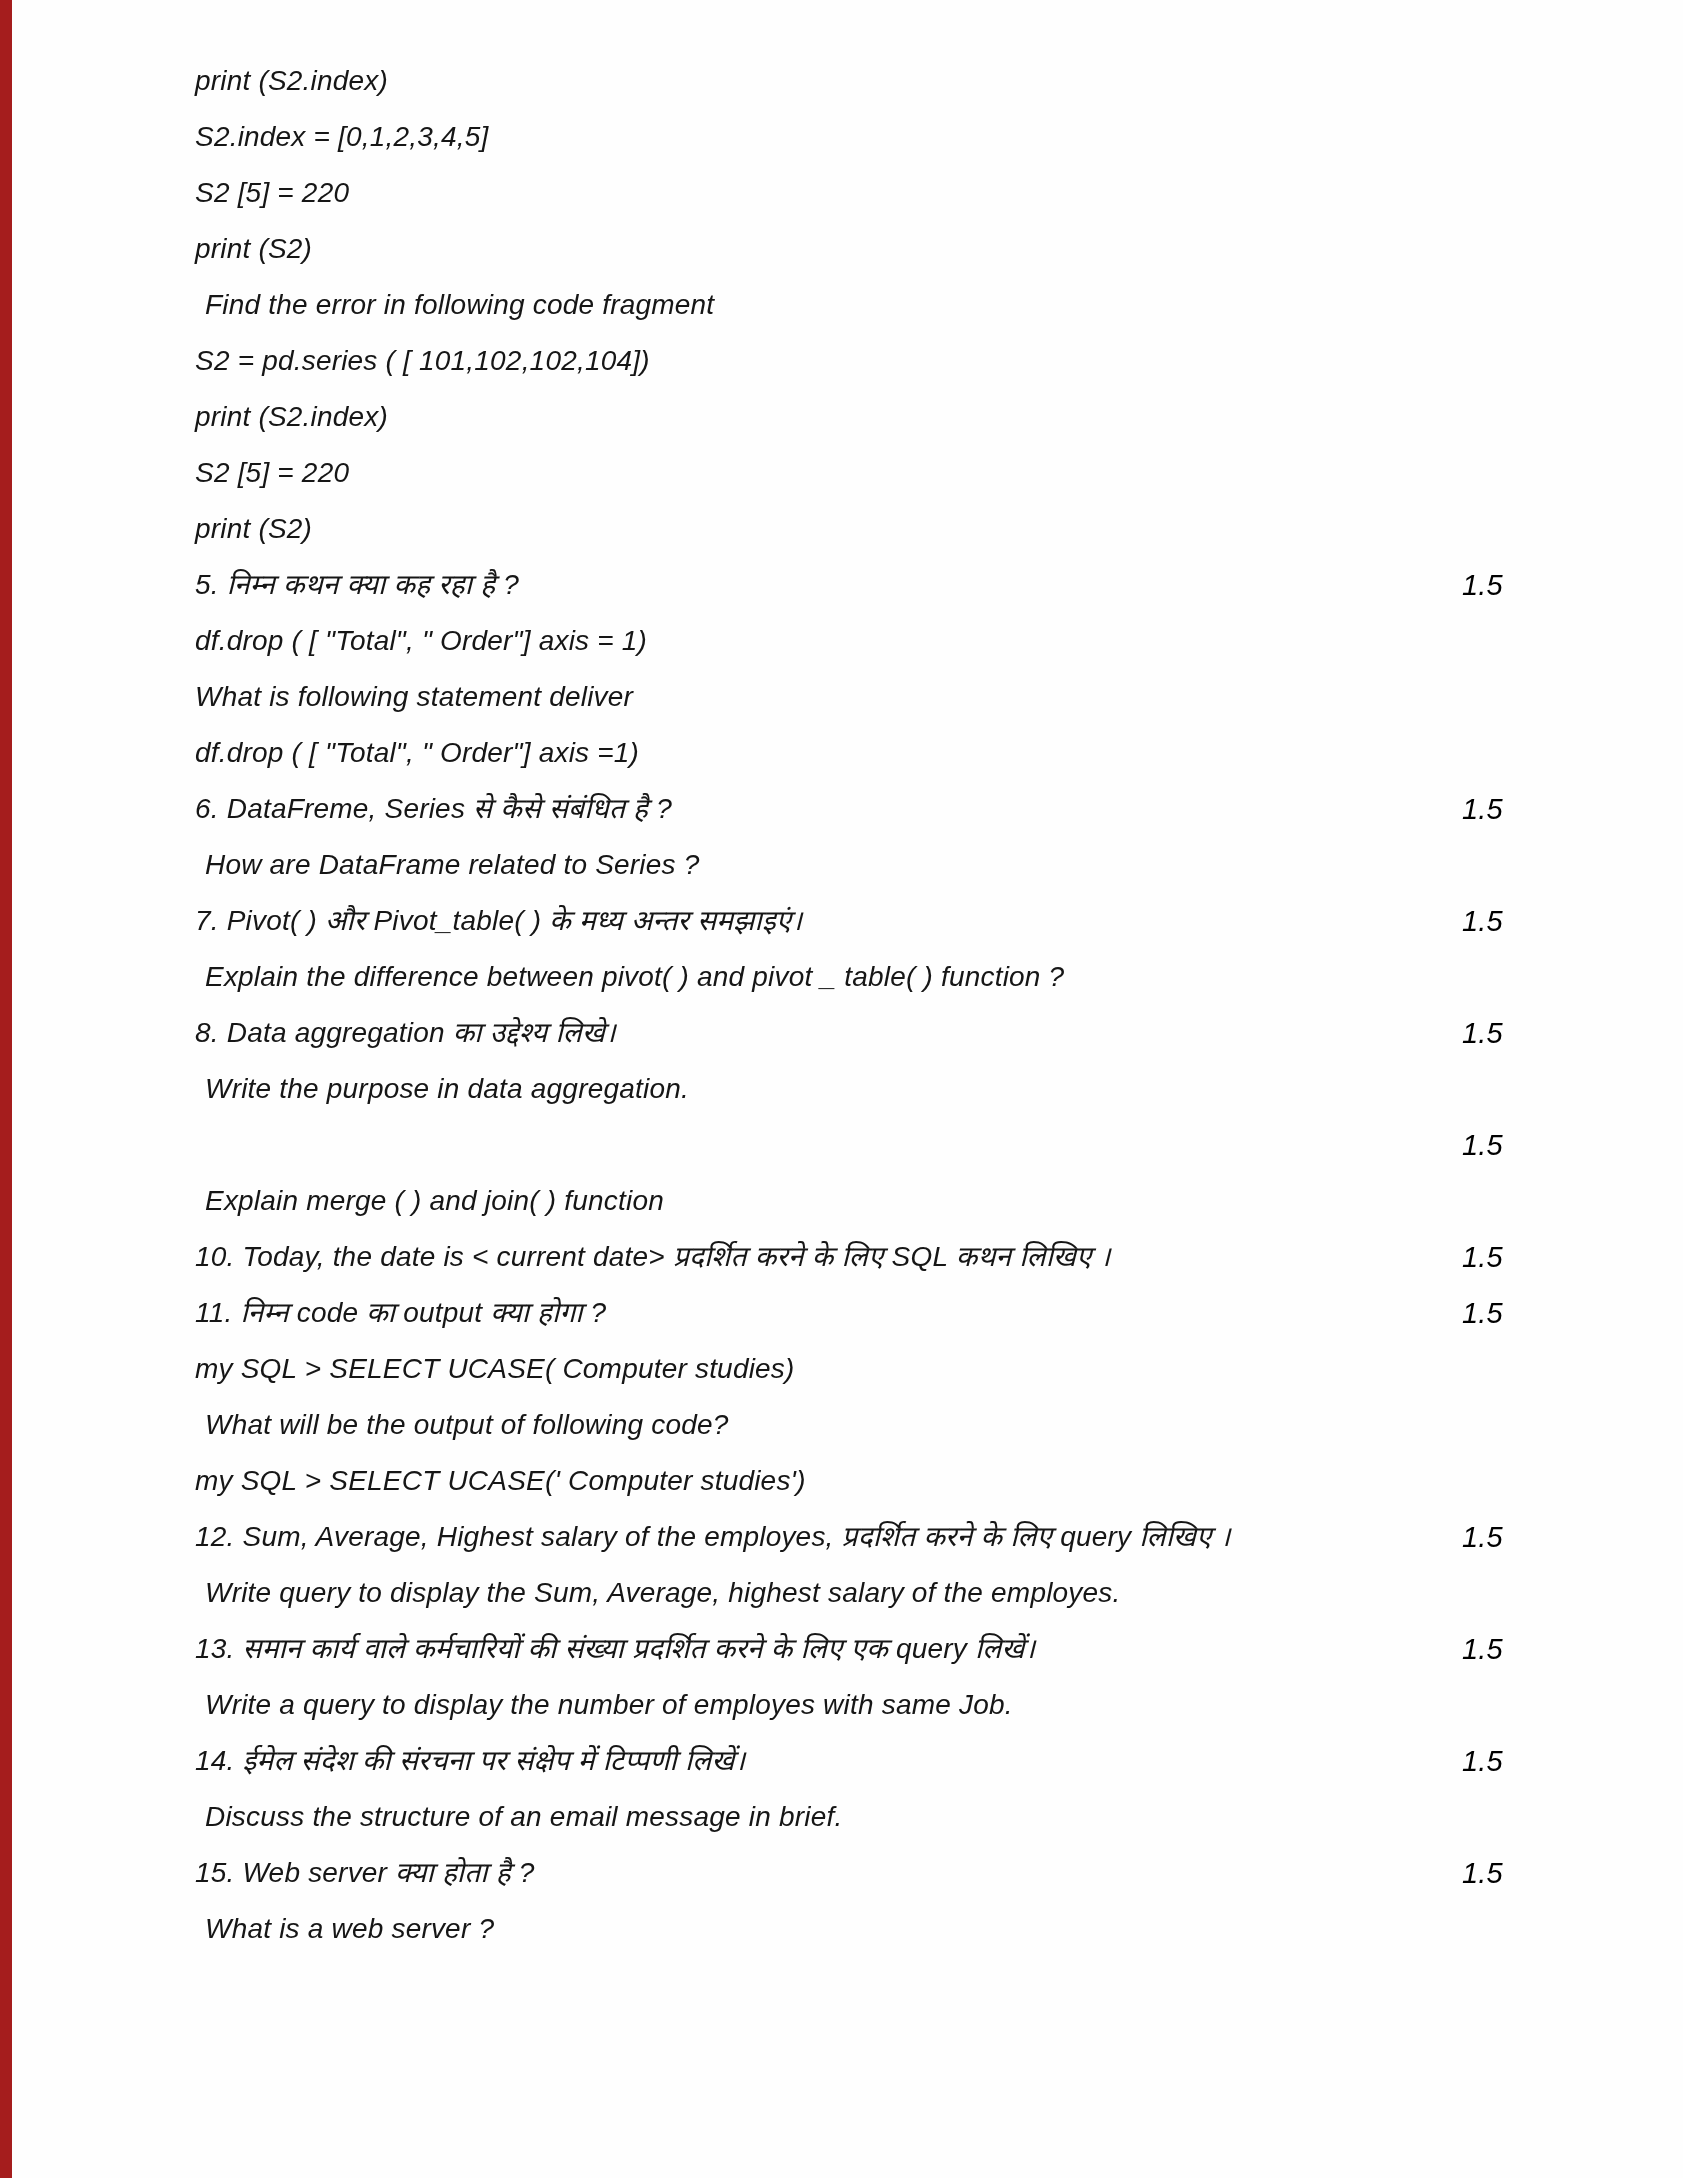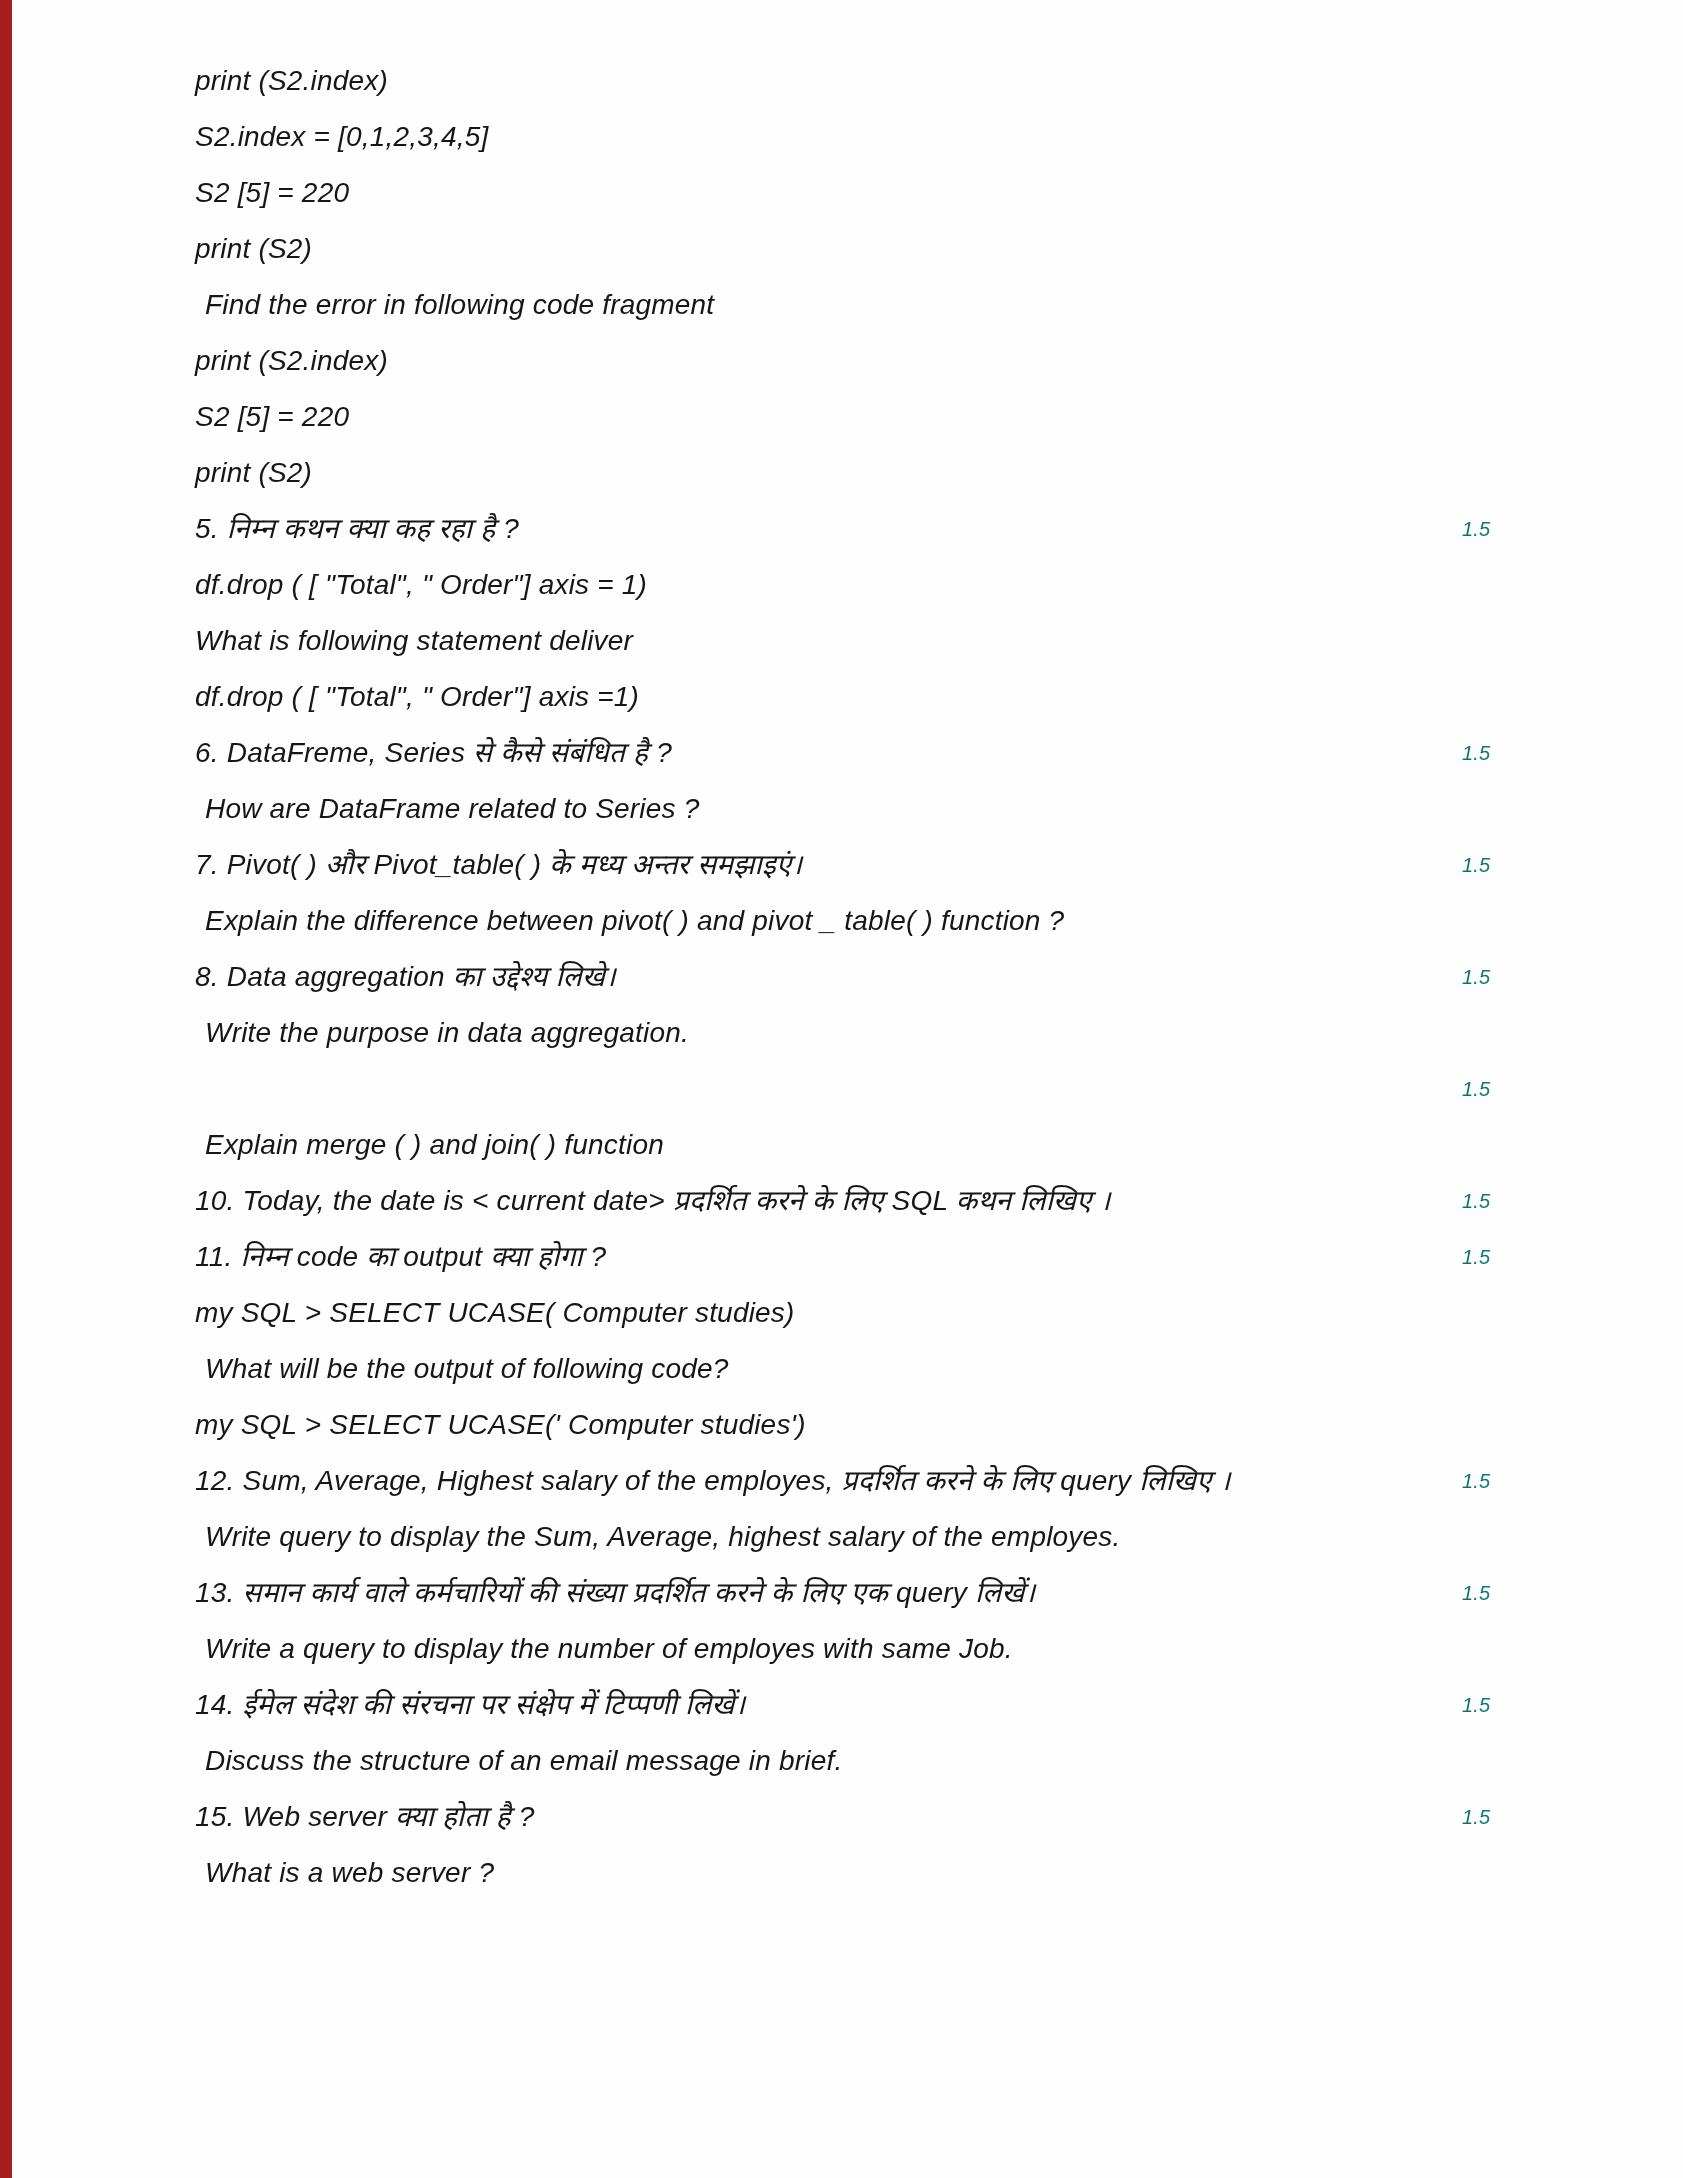--- a/index.html
+++ b/index.html
@@ -40,35 +40,36 @@
   .line.indent .line-text {
     padding-left: 10px;
     text-align: right;
   }
   .marks {
     position: absolute;
     left: 1267px;
     top: 0;
     height: 56px;
     line-height: 56px;
-    font-size: 20px;
-    color: #0f766e;
+    font-size: 29px;
+    color: #000000;
   }
 </style>
 </head>
 <body>
 
 <div class="page" style="background: rgb(254, 254, 254); color: rgb(22, 22, 22); font-style: italic;">
   <div class="edge-stripe" style="background: rgb(165, 29, 29);"></div>
   <div class="content" id="lines-container">
       <div class="line"><span class="line-text">print (S2.index)</span></div>
       <div class="line"><span class="line-text">S2.index = [0,1,2,3,4,5]</span></div>
       <div class="line"><span class="line-text">S2 [5]  = 220</span></div>
       <div class="line"><span class="line-text">print (S2)</span></div>
       <div class="line indent"><span class="line-text">Find the error in following code fragment</span></div>
+      <div class="line"><span class="line-text">S2 = pd.series ( [ 101,102,102,104])</span></div>
       <div class="line"><span class="line-text">print (S2.index)</span></div>
       <div class="line"><span class="line-text">S2 [5]  = 220</span></div>
       <div class="line"><span class="line-text">print (S2)</span></div>
       <div class="line"><span class="line-text">5. निम्न कथन क्या कह रहा है ?</span><span class="marks">1.5</span></div>
       <div class="line"><span class="line-text">df.drop ( [ "Total", " Order"] axis = 1)</span></div>
       <div class="line"><span class="line-text">What is following statement deliver</span></div>
       <div class="line"><span class="line-text">df.drop ( [ "Total", " Order"] axis =1)</span></div>
       <div class="line"><span class="line-text">6. DataFreme, Series से कैसे संबंधित है ?</span><span class="marks">1.5</span></div>
       <div class="line indent"><span class="line-text">How are DataFrame related to Series ?</span></div>
       <div class="line"><span class="line-text">7. Pivot( ) और Pivot_table( ) के मध्य अन्तर समझाइएं।</span><span class="marks">1.5</span></div>

